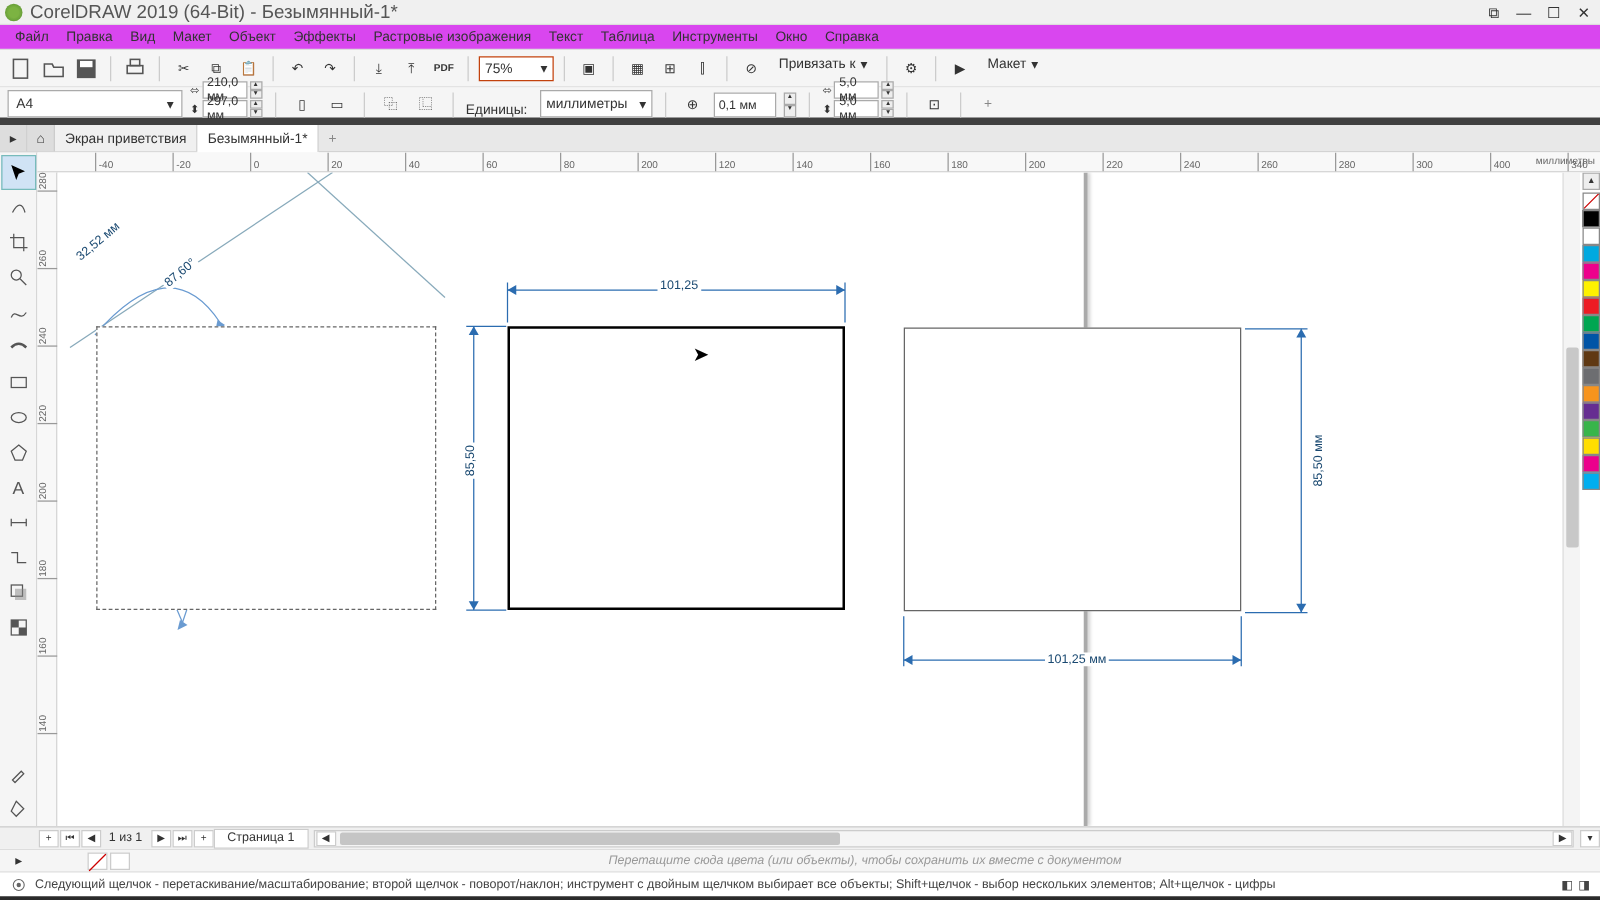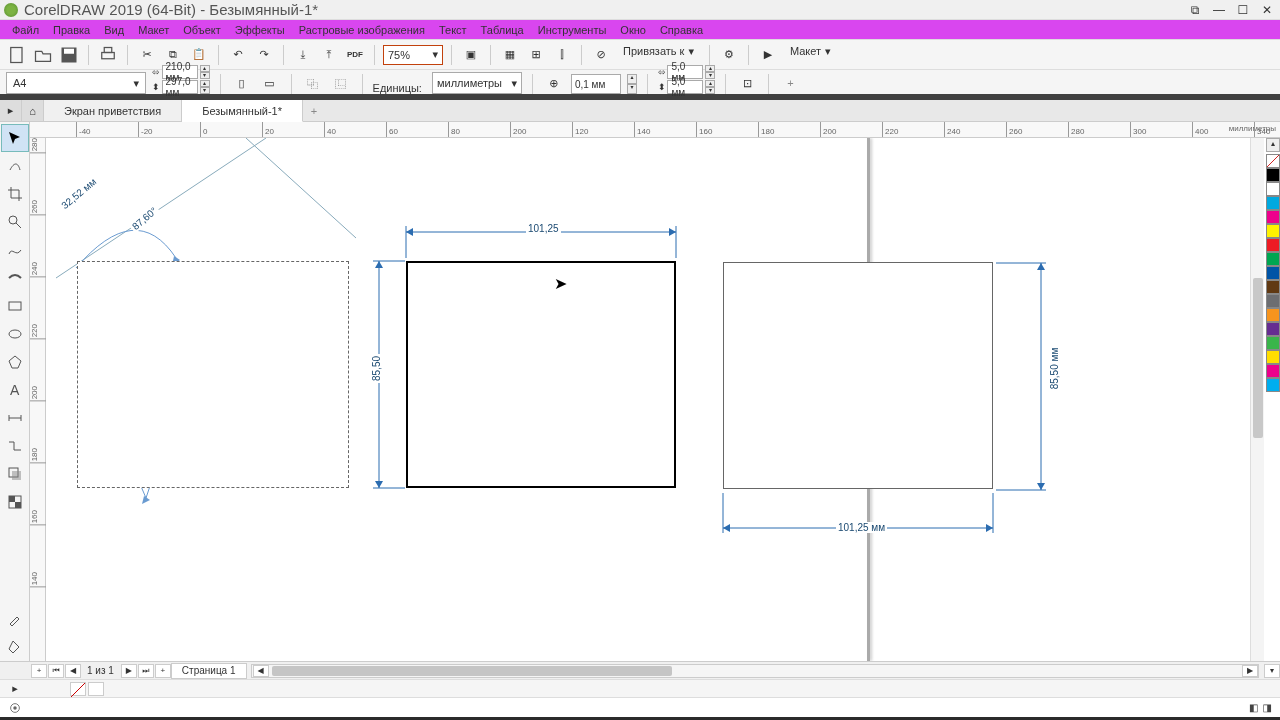--- a/index.html
+++ b/index.html
@@ -25,21 +25,21 @@
 .dimgroup { display: flex; flex-direction: column; gap: 1px; }
 .dimgroup .row { display: flex; align-items: center; gap: 2px; }
 .smallinput { width: 36px; height: 14px; border: 1px solid #aaa; background: #fff; font-size: 10px; padding: 0 3px; display: flex; align-items: center; }
 .spinbtn { width: 10px; height: 14px; display: flex; flex-direction: column; }
 .spinbtn span { flex: 1; background: #eee; border: 1px solid #aaa; font-size: 6px; text-align: center; line-height: 5px; }
 .unitsel { width: 90px; height: 22px; border: 1px solid #aaa; background: #fff; display: flex; align-items: center; justify-content: space-between; padding: 0 4px; font-size: 11px; }
 .unitlabel { font-size: 11px; color: #333; margin-right: 4px; }
 
 .tabrow { height: 22px; background: #e8e8e8; display: flex; align-items: stretch; border-bottom: 1px solid #ccc; }
 .tabrow .homebtn { width: 22px; display: flex; align-items: center; justify-content: center; background: #ddd; border-right: 1px solid #ccc; }
-.tabrow .tab { padding: 0 20px; display: flex; align-items: center; font-size: 11px; border-right: 1px solid #ccc; background: #f0f0f0; }
+.tabrow .tab { padding: 0 8px; display: flex; align-items: center; font-size: 11px; border-right: 1px solid #ccc; background: #f0f0f0; }
 .tabrow .tab.active { background: #fff; border-bottom: 1px solid #fff; margin-bottom: -1px; }
 .tabrow .addtab { width: 22px; display: flex; align-items: center; justify-content: center; color: #888; }
 
 .workarea { display: flex; height: 539px; }
 .toolbox { width: 30px; background: #f5f5f5; border-right: 1px solid #ccc; display: flex; flex-direction: column; padding-top: 2px; }
 .tool { width: 28px; height: 28px; display: flex; align-items: center; justify-content: center; margin: 0 auto; }
 .tool.active { background: #d0e3f5; border: 1px solid #7bb; }
 .tool svg { width: 16px; height: 16px; }
 
 .canvaswrap { flex: 1; position: relative; background: #fff; display: flex; flex-direction: column; }
@@ -486,27 +486,29 @@
 </div>
 
 <div class="dropzone">
   <div style="width:30px;display:flex;align-items:center;justify-content:center;">▸</div>
   <div class="slots">
     <div class="slot"><svg viewBox="0 0 14 14">
           <line x1="0" y1="14" x2="14" y2="0" stroke="#c00"></line>
         </svg></div>
     <div class="slot"></div>
   </div>
+  <div class="hint">Перетащите сюда цвета (или объекты), чтобы сохранить их вместе с документом</div>
 </div>
 
 <div class="statusbar">
   <svg class="gear" viewBox="0 0 16 16">
       <circle cx="8" cy="8" r="5" fill="none" stroke="#666"></circle>
       <circle cx="8" cy="8" r="2" fill="#666"></circle>
     </svg>
+  <span>Следующий щелчок - перетаскивание/масштабирование; второй щелчок - поворот/наклон; инструмент с двойным щелчком выбирает все объекты; Shift+щелчок - выбор нескольких элементов; Alt+щелчок - цифры</span>
   <div class="sicons">
     <span>◧</span>
     <span>◨</span>
   </div>
 </div>
 
 <div class="taskbar">
   <div class="start">⊞</div>
   <div class="tbicon" style="background:#330000;color:#ff9a00;">Ai</div>
   <div class="tbicon" style="background:#49021f;color:#ff3e9b;">Id</div>

